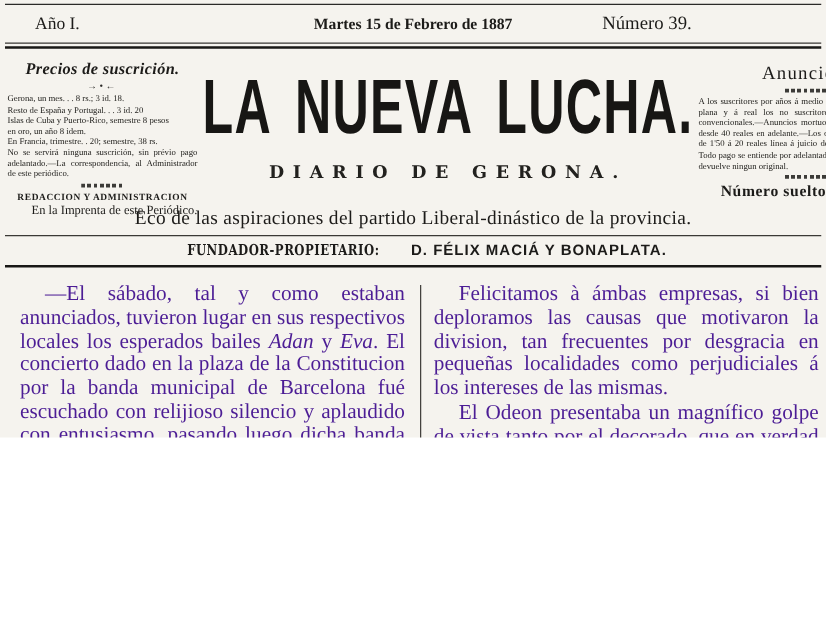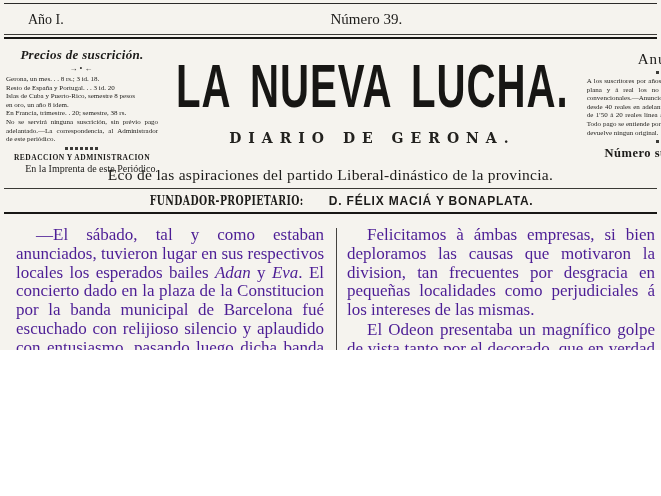--- a/index.html
+++ b/index.html
@@ -12,21 +12,21 @@
   
   .topbar{display:flex;align-items:baseline;padding:7px 28px 4px;}
   .topbar .left{flex:1;text-align:left;font-size:14px;}
   .topbar .center{flex:2;text-align:center;font-size:12.5px;font-weight:bold;}
   .topbar .right{flex:1;text-align:left;font-size:15px;}
   .double-rule{margin:2px 4px 0;}
   .double-rule .thin{height:0;border-top:1.2px solid #3a3935;}
   .double-rule .thick{height:0;border-top:2.6px solid #181715;margin-top:2px;}
 
   
-  .header{display:flex;padding:4px 6px 0;height:118px;gap:14px;}
+  .header{display:flex;padding:4px 6px 0;height:118px;}
   .hcol-left{width:152px;flex:none;padding-top:4px;}
   .hcol-center{flex:1;text-align:center;padding-top:2px;}
   .hcol-right{width:172px;flex:none;text-align:center;padding-top:8px;}
 
   .sub-title{font-size:13px;font-weight:bold;font-style:italic;text-align:center;letter-spacing:.3px;}
   .ornament{ text-align:center;font-size:8px;letter-spacing:2px;color:#2b2a28;line-height:9px;margin:1px 0 2px;}
   .tiny{font-size:7px;line-height:8.6px;text-align:justify;color:#23221f;}
   .tiny.rates{white-space:pre-line;text-align:left;}
   .squiggle{width:34px;height:3px;margin:3px auto;background:repeating-linear-gradient(90deg,#3c3b38 0 3px,transparent 3px 5px);}
   .redaccion-title{font-size:7.5px;font-weight:bold;text-align:center;letter-spacing:.5px;margin-top:2px;}
@@ -62,20 +62,21 @@
 </style>
 </head>
 <body>
 
 <div class="page">
 
   <div class="top-edge-rule"></div>
 
   <div class="topbar">
     <span class="left">Año I.</span>
+    <span class="center">Martes 15 de Febrero de 1887</span>
     <span class="right">Número 39.</span>
   </div>
 
   <div class="double-rule">
     <div class="thin"></div>
     <div class="thick"></div>
   </div>
 
   <div class="header">
 

